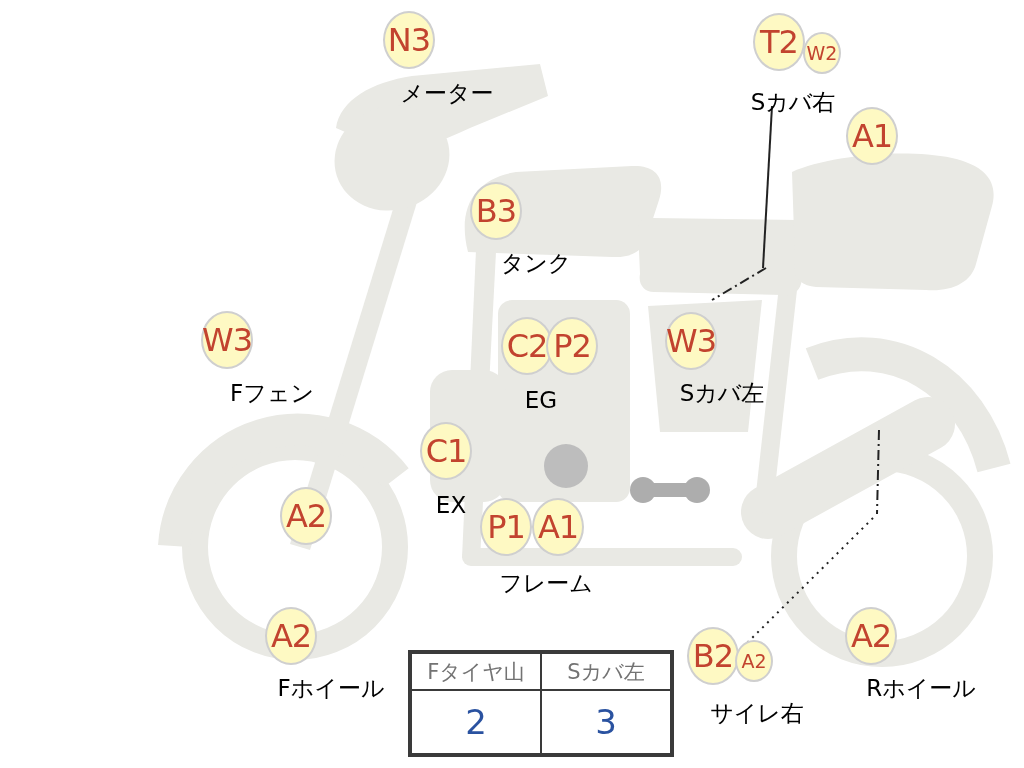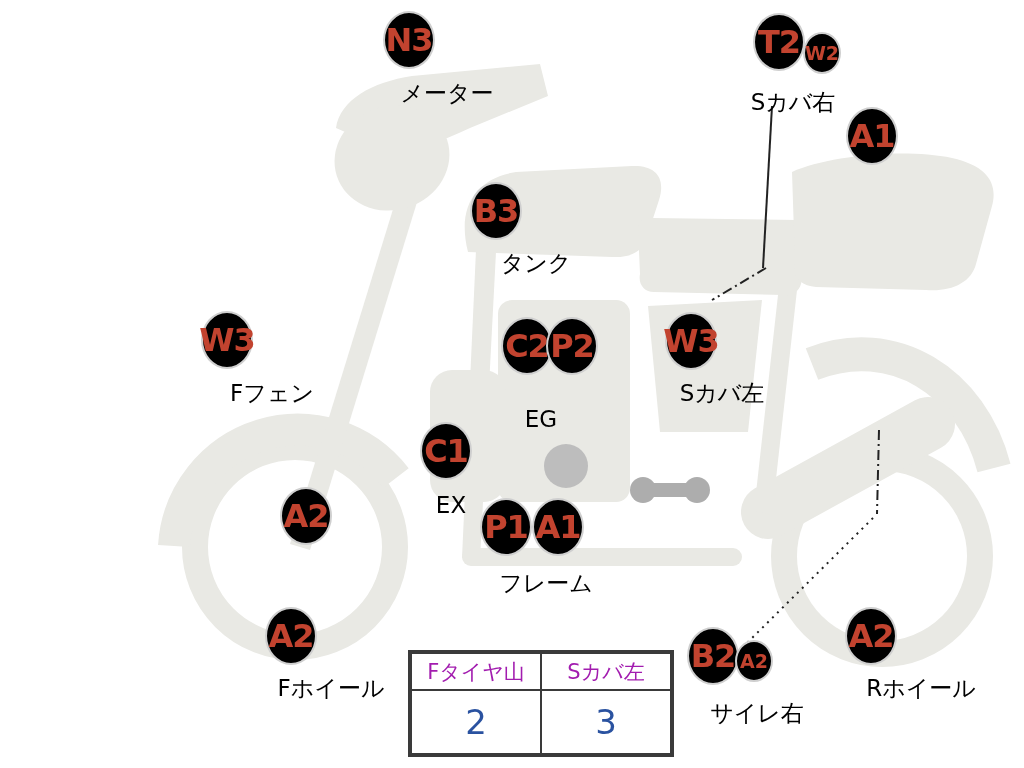--- a/index.html
+++ b/index.html
@@ -4,41 +4,41 @@
 <style>
   html,body{margin:0;padding:0;background:#fff;}
   .stage{
     position:relative;width:1024px;height:768px;background:#ffffff;overflow:hidden;
     font-family:"DejaVu Sans","Liberation Sans",sans-serif;
   }
   svg.moto{position:absolute;left:0;top:0;}
   
   .m{
     position:absolute;display:flex;align-items:center;justify-content:center;
-    background:#000000;border:2px solid #cfcfcf;border-radius:50%;
-    color:#c2432f;font-weight:bold;line-height:1;box-sizing:border-box;
+    background:#fef9c3;border:2px solid #cfcfcf;border-radius:50%;
+    color:#c2432f;font-weight:normal;line-height:1;box-sizing:border-box;
   }
   .m.lg{width:52px;height:58px;font-size:32px;letter-spacing:-1px;}
   .m.sm{width:38px;height:42px;font-size:19px;}
   
   .part-label{
     position:absolute;transform:translateX(-50%);white-space:nowrap;
     font-size:23px;color:#000000;
   }
   
   .tire-table{
     position:absolute;left:408px;top:650px;width:266px;
     display:grid;grid-template-columns:1fr 1fr;
     border:3px solid #3a3a3a;background:#fff;box-sizing:border-box;
   }
   .tire-table .cell{
     display:flex;align-items:center;justify-content:center;
     border:1px solid #3a3a3a;box-sizing:border-box;
   }
-  .tire-table .head{height:37px;font-size:21px;color:#a21caf;}
+  .tire-table .head{height:37px;font-size:21px;color:#737373;}
   .tire-table .val{height:64px;font-size:34px;color:#2a52a0;}
 </style>
 </head>
 <body>
 
 <div class="stage">
 
   <svg class="moto" width="1024" height="768" viewBox="0 0 1024 768">
     <g fill="none" stroke="#e9e9e4">
       <circle cx="295" cy="547" r="100" stroke-width="26"></circle>
@@ -85,21 +85,21 @@
   <div class="m lg" style="left:846px;top:107px">A1</div>
 
   <div class="m lg" style="left:470px;top:182px">B3</div>
   <div class="part-label" style="left:536px;top:248px">タンク</div>
 
   <div class="m lg" style="left:201px;top:311px">W3</div>
   <div class="part-label" style="left:272px;top:378px">Fフェン</div>
 
   <div class="m lg" style="left:501px;top:317px">C2</div>
   <div class="m lg" style="left:546px;top:317px">P2</div>
-  <div class="part-label" style="left:541px;top:406px">EG</div>
+  <div class="part-label" style="left:541px;top:387px">EG</div>
 
   <div class="m lg" style="left:665px;top:312px">W3</div>
   <div class="part-label" style="left:722px;top:378px">Sカバ左</div>
 
   <div class="m lg" style="left:420px;top:422px">C1</div>
   <div class="part-label" style="left:451px;top:492px">EX</div>
 
   <div class="m lg" style="left:280px;top:487px">A2</div>
 
   <div class="m lg" style="left:480px;top:498px">P1</div>

